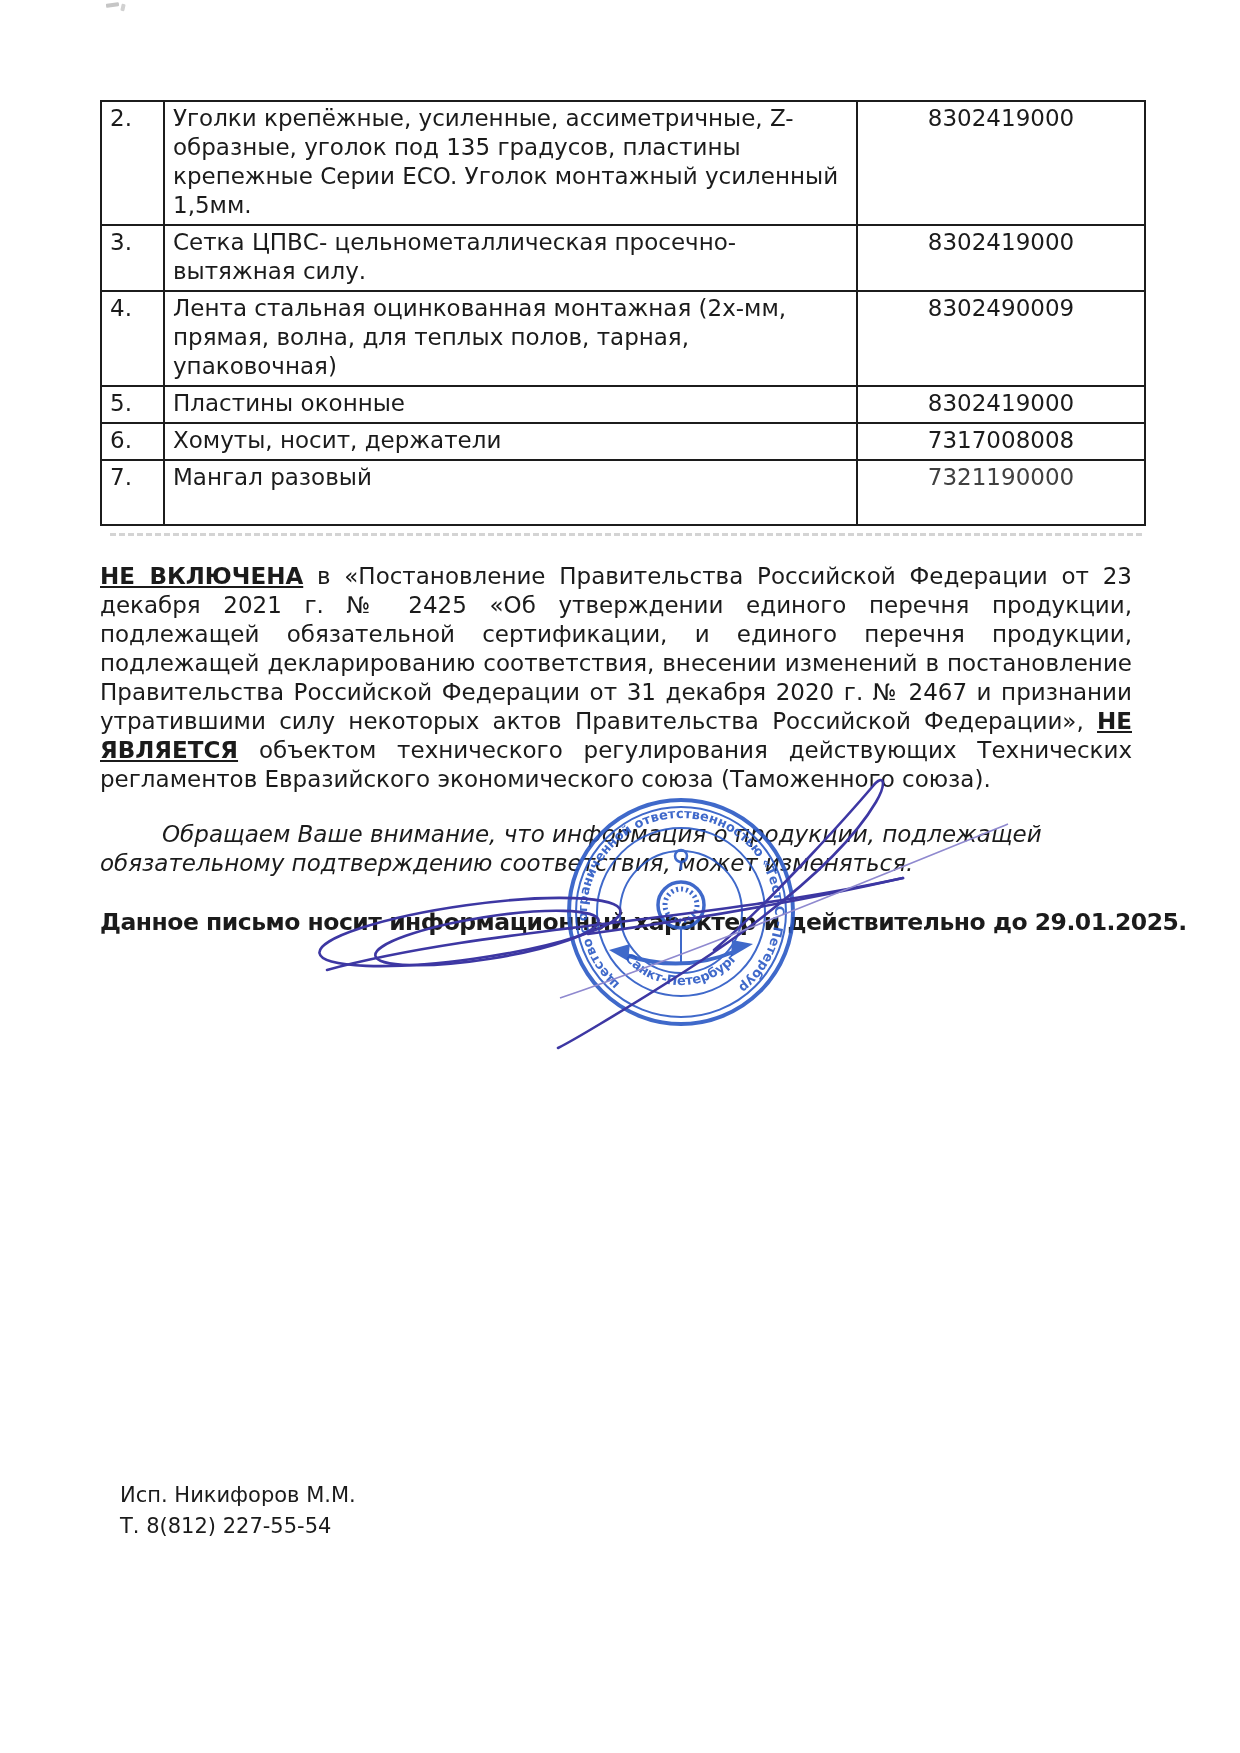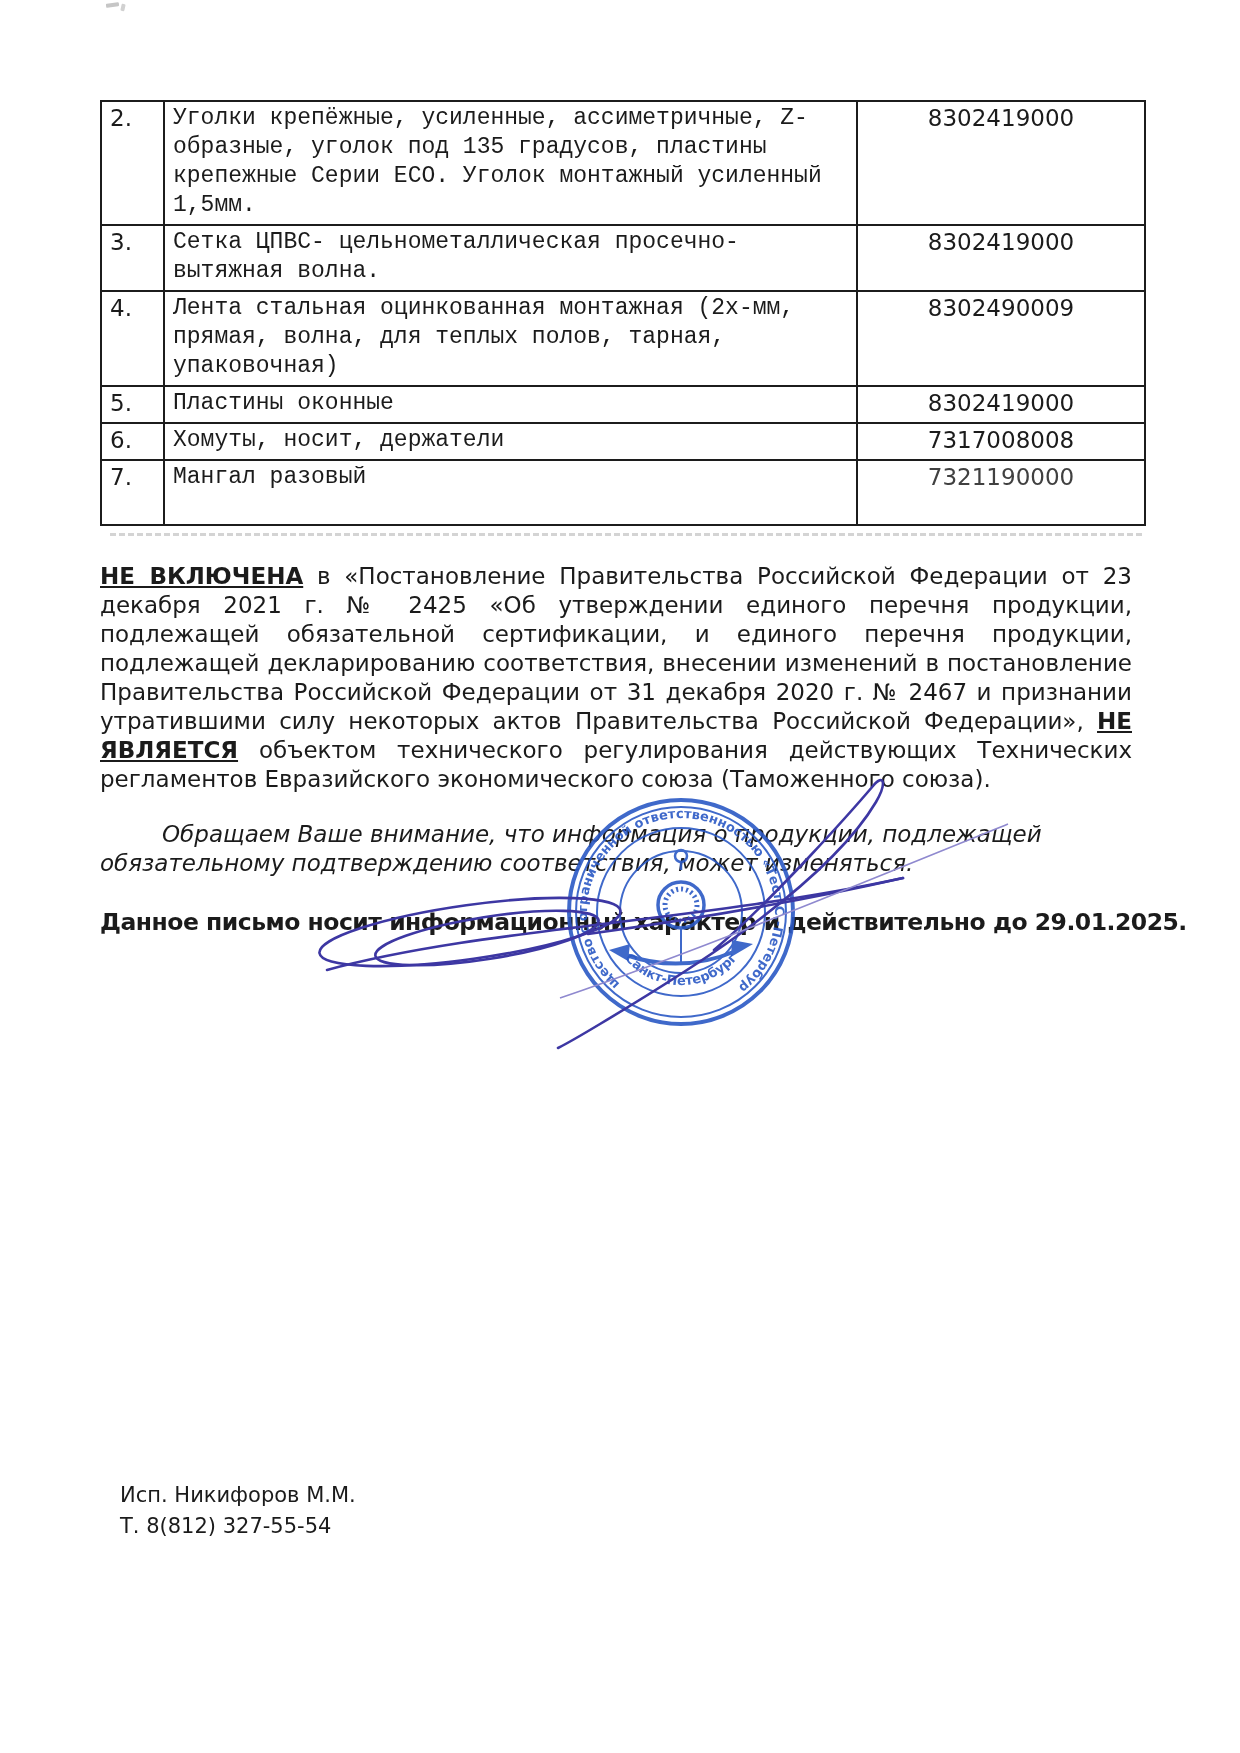--- a/index.html
+++ b/index.html
@@ -24,21 +24,21 @@
     table-layout:fixed;
   }
   table.codes td{
     border:2px solid #1c1c1c;
     vertical-align:top;
     font-size:23px;
     line-height:29px;
     padding:2px 8px 4px 8px;
   }
   td.c-num{width:45px;}
-  td.c-desc{width:675px;font-family:Liberation Mono, monospace;}
+  td.c-desc{width:675px;}
   td.c-code{width:270px;text-align:center;border-radius:6px;}
   tr.last td{padding-bottom:32px;}
   td.muted{color:#404040;}
 
   .scan-dash{
     margin:7px 4px 0 10px;
     border-top:3px dashed #d4d4d4;
     height:0;
   }
 
@@ -92,21 +92,21 @@
 
     <table class="codes">
       <tbody>
         <tr>
           <td class="c-num">2.</td>
           <td class="c-desc">Уголки крепёжные, усиленные, ассиметричные, Z-образные, уголок под 135 градусов, пластины крепежные Серии ECO. Уголок монтажный усиленный 1,5мм.</td>
           <td class="c-code">8302419000</td>
         </tr>
         <tr>
           <td class="c-num">3.</td>
-          <td class="c-desc">Сетка ЦПВС- цельнометаллическая просечно-вытяжная волна.</td>
+          <td class="c-desc">Сетка ЦПВС- цельнометаллическая просечно-вытяжная силу.</td>
           <td class="c-code">8302419000</td>
         </tr>
         <tr>
           <td class="c-num">4.</td>
           <td class="c-desc">Лента стальная оцинкованная монтажная (2х-мм, прямая, волна, для теплых полов, тарная, упаковочная)</td>
           <td class="c-code">8302490009</td>
         </tr>
         <tr>
           <td class="c-num">5.</td>
           <td class="c-desc">Пластины оконные</td>
@@ -174,16 +174,16 @@
       <path d="M 903,878 C 780,906 660,924 588,934"></path>
       <path d="M 714,950 C 775,898 856,806 873,786 C 884,773 887,783 876,802 C 850,846 795,894 737,936 C 690,970 640,1000 600,1024 C 585,1033 570,1042 558,1048"></path>
     </g>
     <g fill="none" stroke="#8f89cf" stroke-width="1.6">
       <path d="M 560,998 C 700,950 860,884 1008,824"></path>
     </g>
   </svg>
 
   <div class="footer">
     <div>Исп. Никифоров М.М.</div>
-    <div>Т. 8(812) 327-55-54</div>
+    <div>Т. 8(812) 227-55-54</div>
   </div>
 
 </div>
 
 </body></html>

